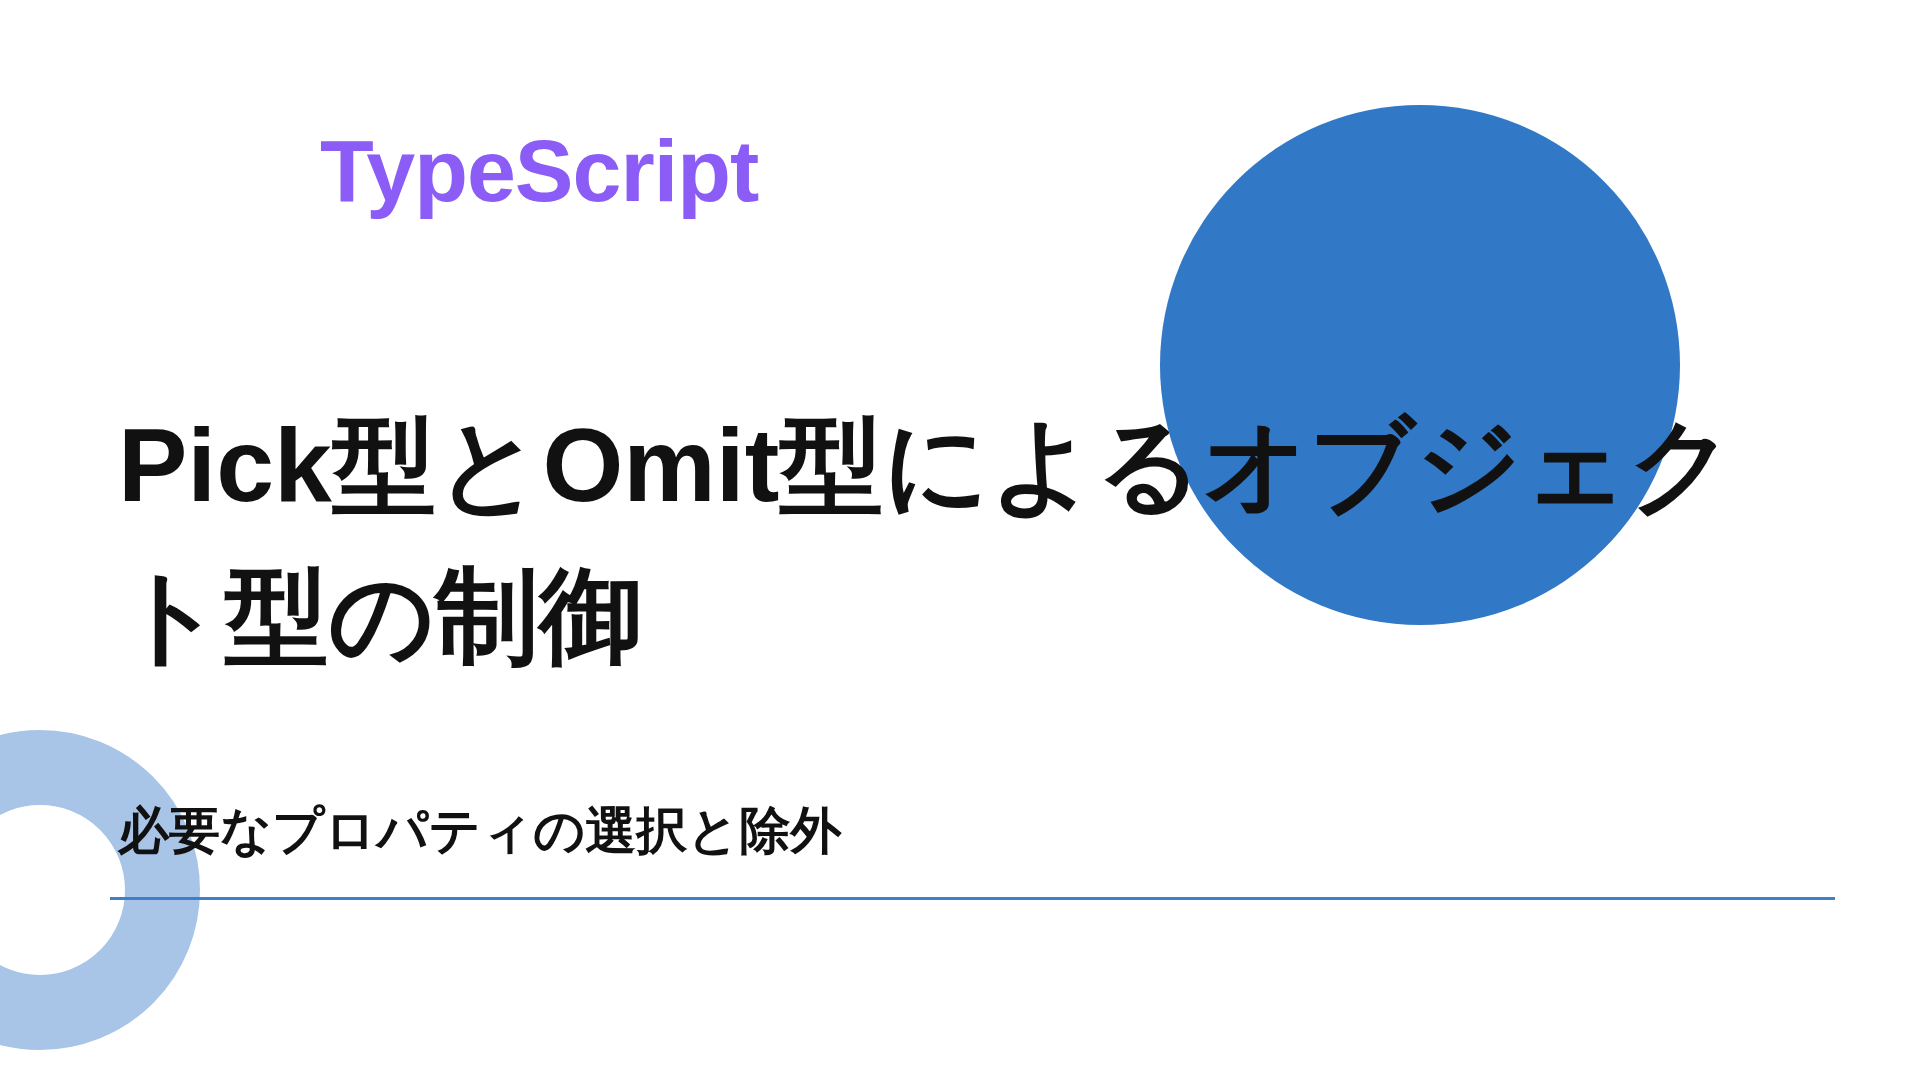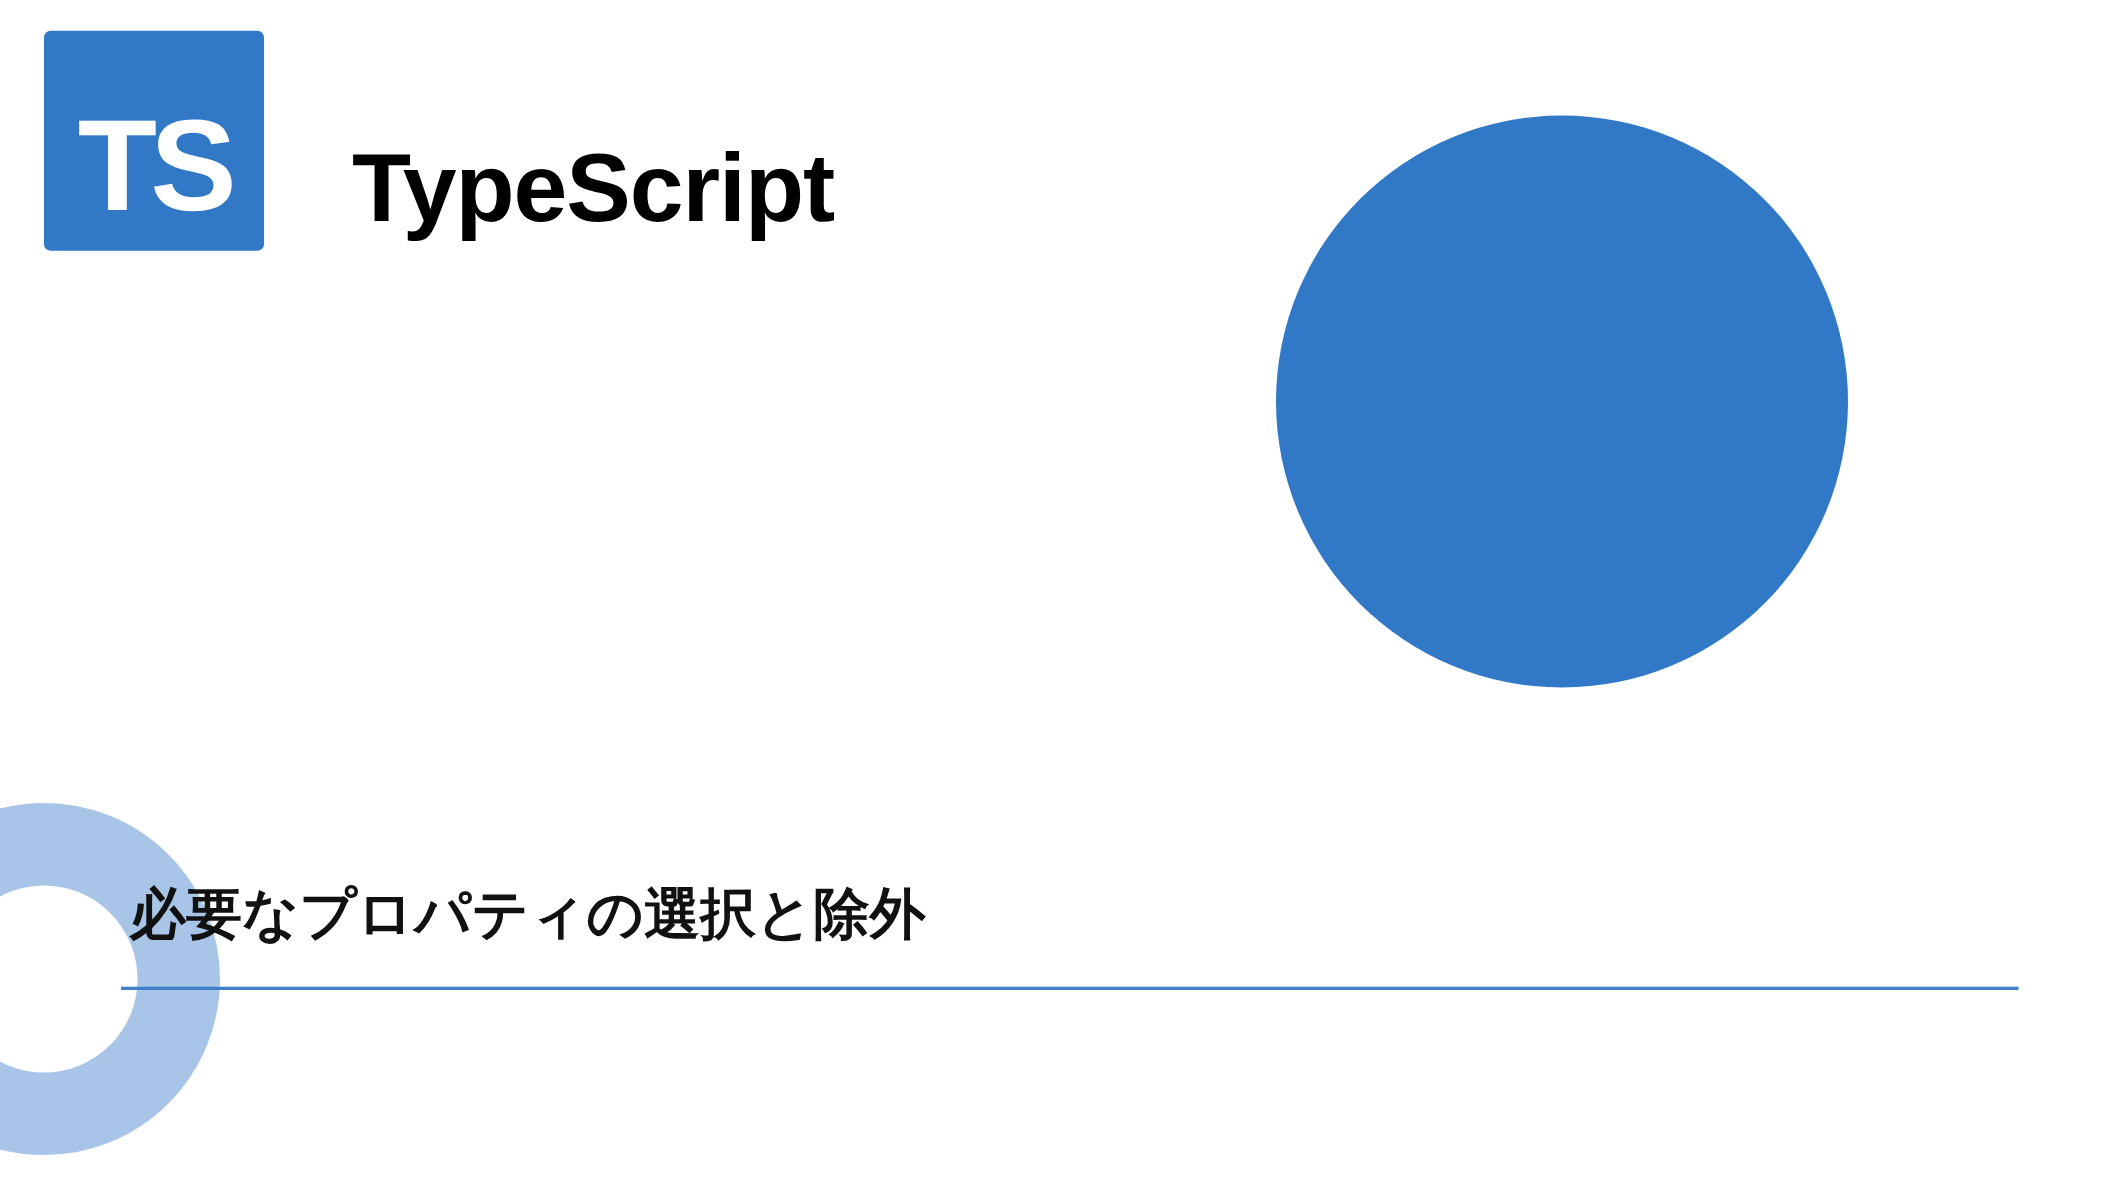--- a/index.html
+++ b/index.html
@@ -39,21 +39,21 @@
     letter-spacing: -6px;
     line-height: 1;
     font-family: "Segoe UI", "Helvetica Neue", Arial, sans-serif;
   }
 
   .brand {
     position: absolute;
     top: 120px; left: 320px;
     font-size: 88px;
     font-weight: 700;
-    color: #000000;
+    color: #8b5cf6;
     letter-spacing: -1px;
     font-family: "Comic Sans MS", "Hiragino Maru Gothic ProN", "Arial Rounded MT Bold", sans-serif;
   }
 
   .title {
     position: absolute;
     top: 390px; left: 118px;
     right: 120px;
     font-size: 104px;
     font-weight: 800;
@@ -81,23 +81,21 @@
     border-bottom: 3px solid #3f7fca;
   }
 </style>
 </head>
 <body>
 
 <div class="slide">
   <div class="circle-solid"></div>
   <div class="circle-ring"></div>
 
-  <div class="logo">
-    <span>TS</span>
-  </div>
 
   <div class="brand">TypeScript</div>
 
+  <div class="title">Pick型とOmit型によるオブジェクト型の制御</div>
 
   <div class="subtitle">必要なプロパティの選択と除外</div>
 
   <div class="underline"></div>
 </div>
 
 </body></html>

